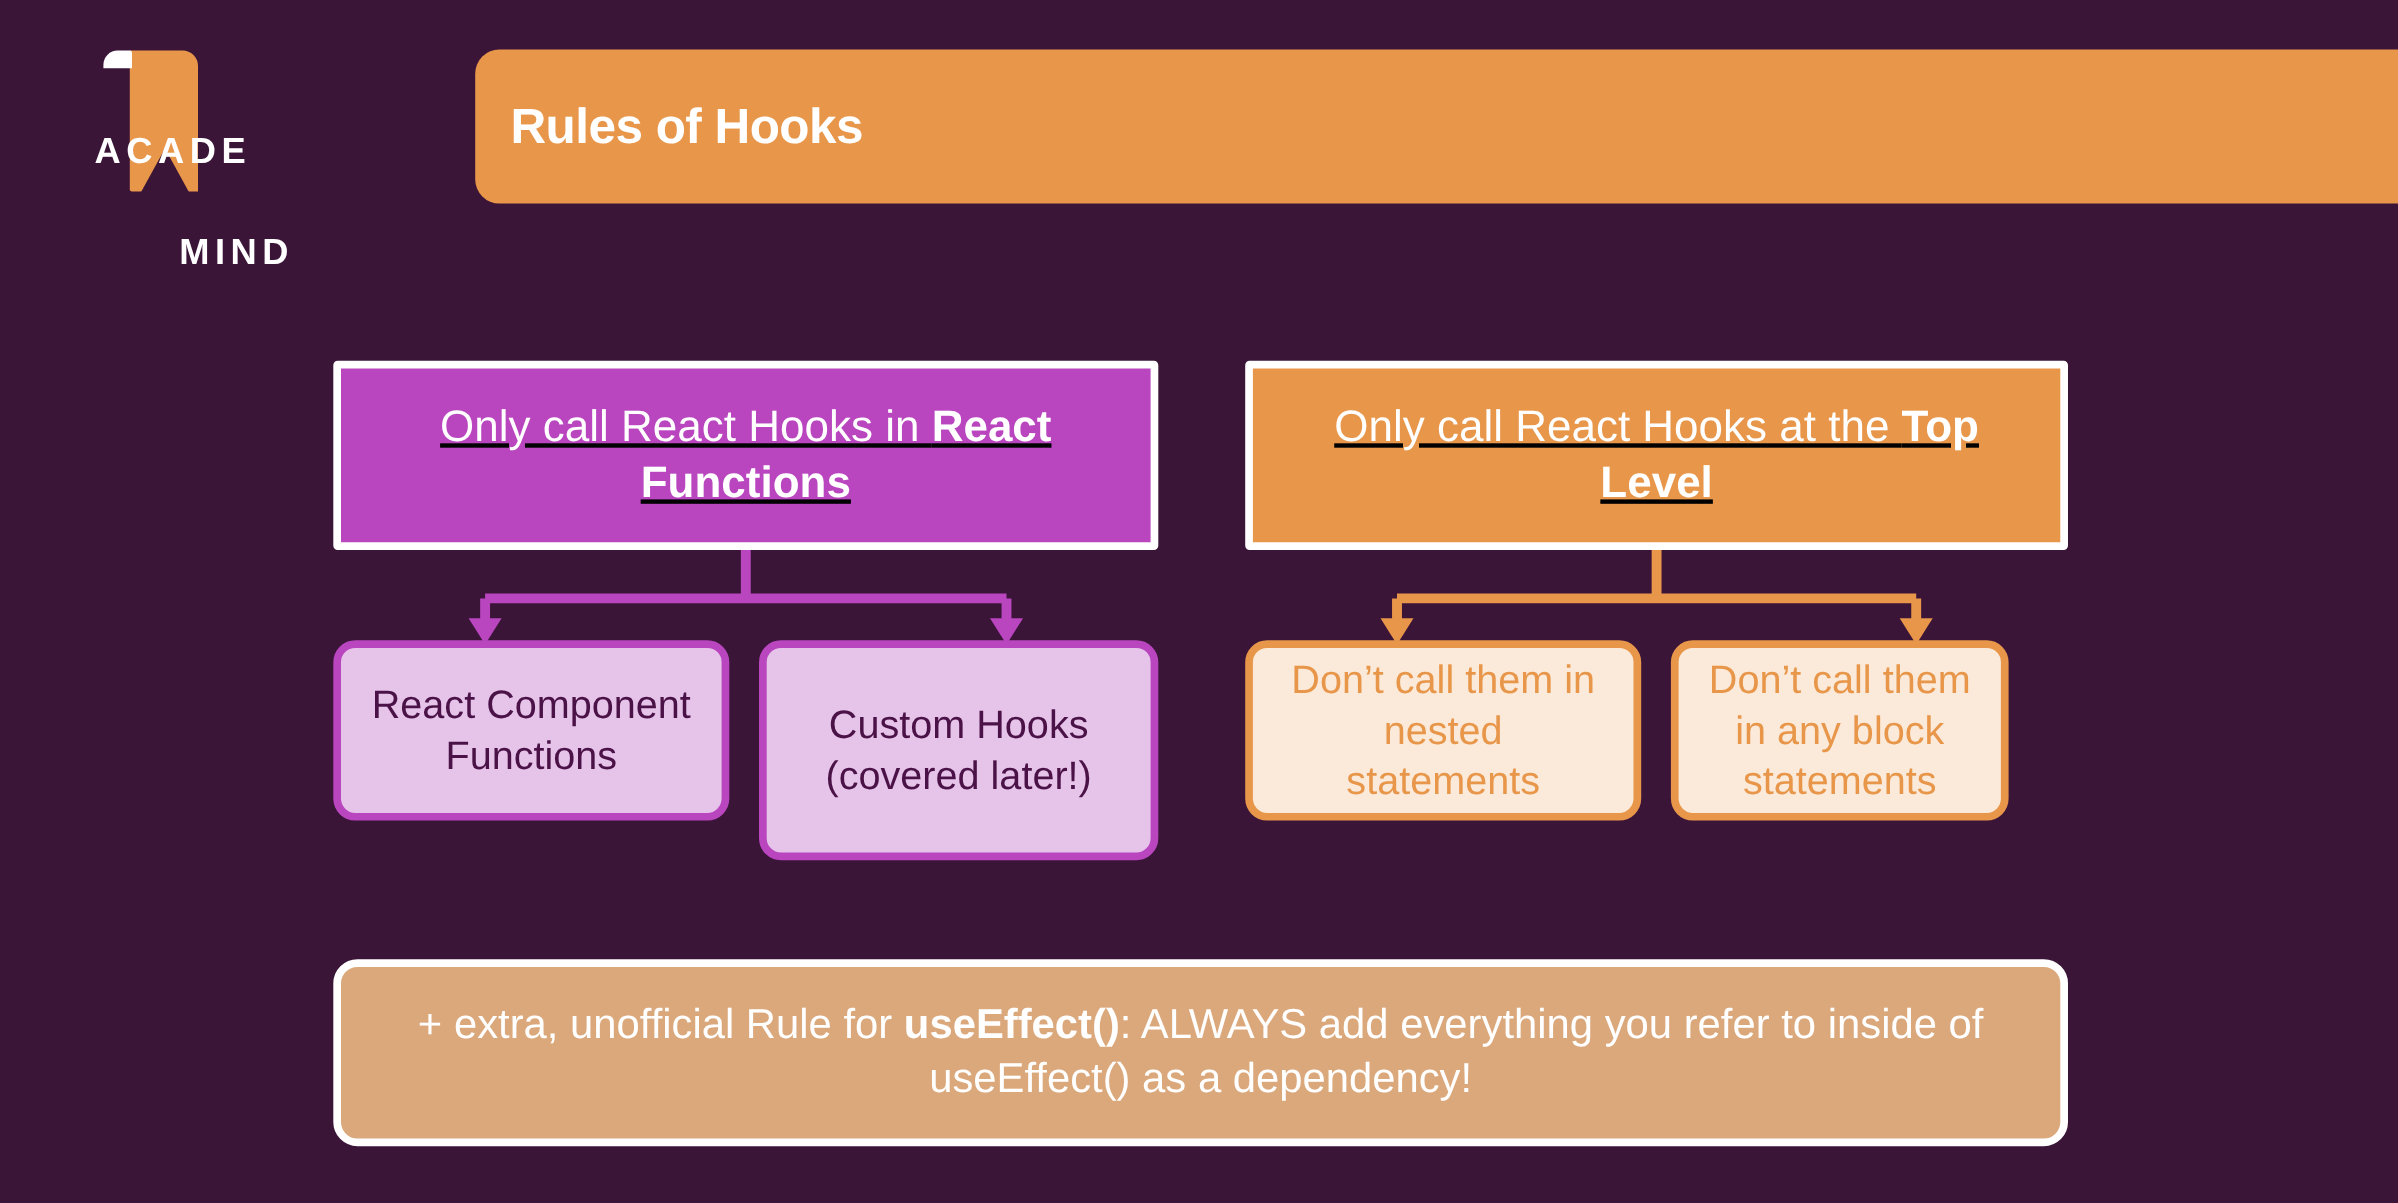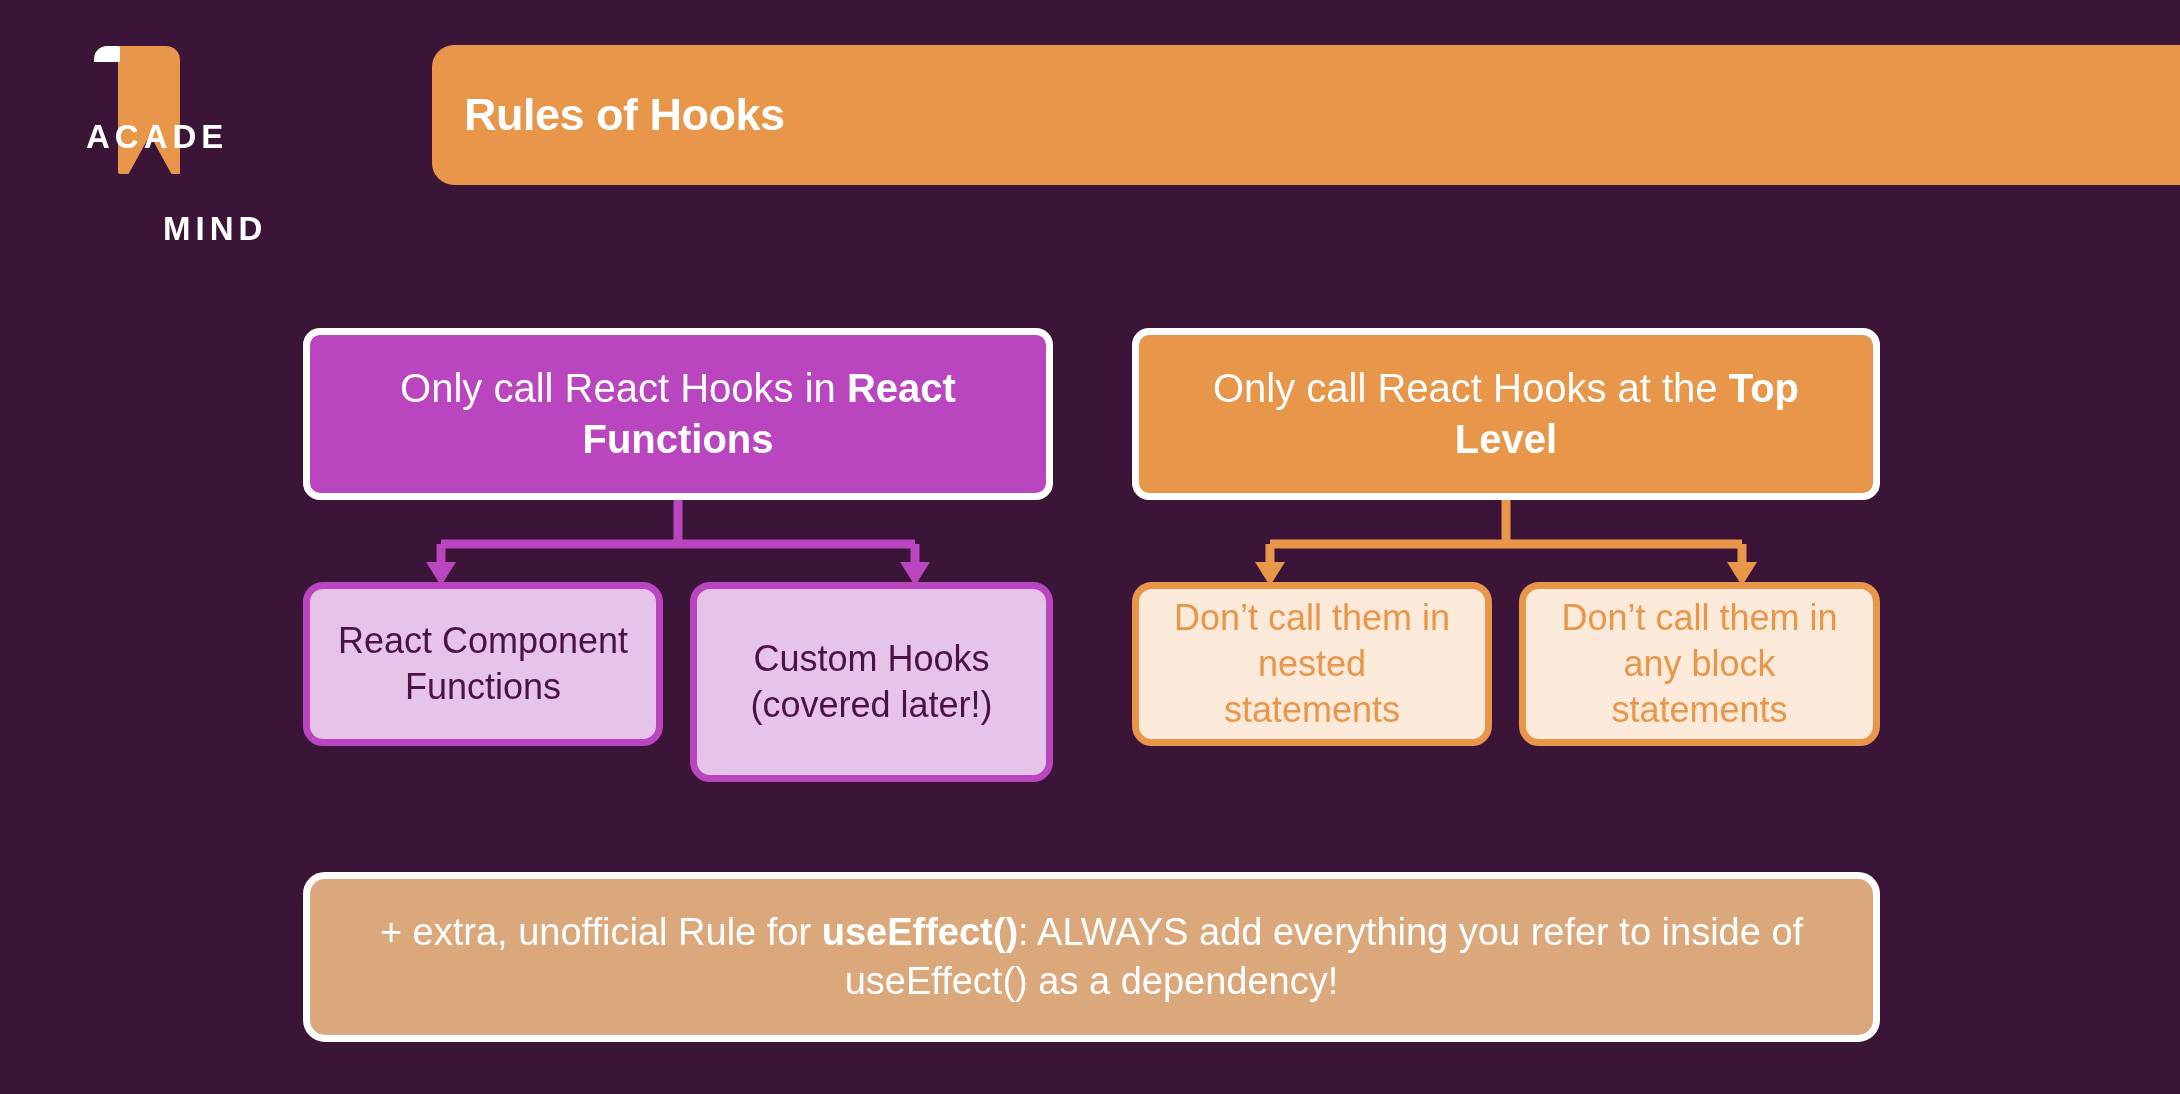--- a/index.html
+++ b/index.html
@@ -106,22 +106,23 @@
     text-align: center;
   }
   .box .txt {
     padding: 0 26px;
     line-height: 1.28;
   }
   .b { font-weight: 700; }
 
   
   .parent-box {
-    border-radius: 17px;
+    border-radius: 4px;
     border: 7px solid #ffffff;
+    text-decoration: underline;
   }
   .parent-box .txt {
     color: #ffffff;
     font-size: 40px;
     font-weight: 400;
   }
 
   .box-react-functions {
     left: 303px; top: 328px;
     width: 750px; height: 172px;
@@ -149,21 +150,21 @@
   .child-purple .txt { color: #4a1246; }
   .child-orange {
     background: #fbead9;
     border-color: #e8964a;
   }
   .child-orange .txt { color: #e8964a; }
 
   .box-react-components { left: 303px;  top: 582px; width: 360px; height: 164px; }
   .box-custom-hooks     { left: 690px;  top: 582px; width: 363px; height: 200px; }
   .box-nested-funcs     { left: 1132px; top: 582px; width: 360px; height: 164px; }
-  .box-block-stmts      { left: 1519px; top: 582px; width: 361px; height: 164px; }
+  .box-block-stmts      { left: 1519px; top: 582px; width: 307px; height: 164px; }
 
   
   .box-extra-rule {
     left: 303px; top: 872px;
     width: 1577px; height: 170px;
     background: #dba87c;
     border: 7px solid #ffffff;
     border-radius: 22px;
   }
   .box-extra-rule .txt {

